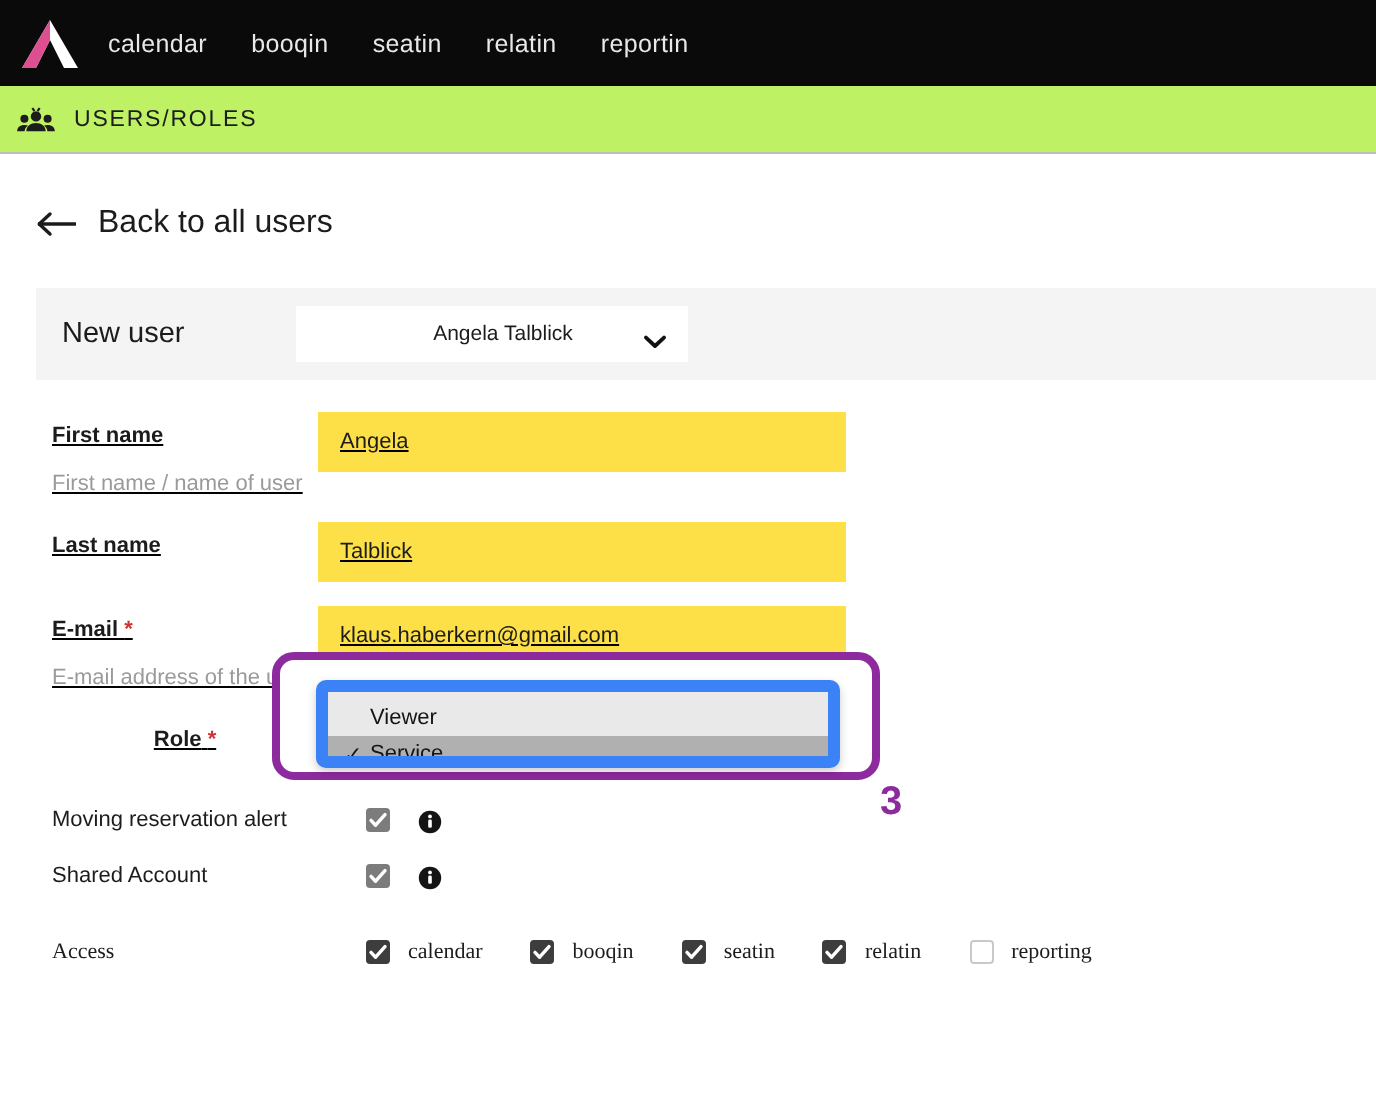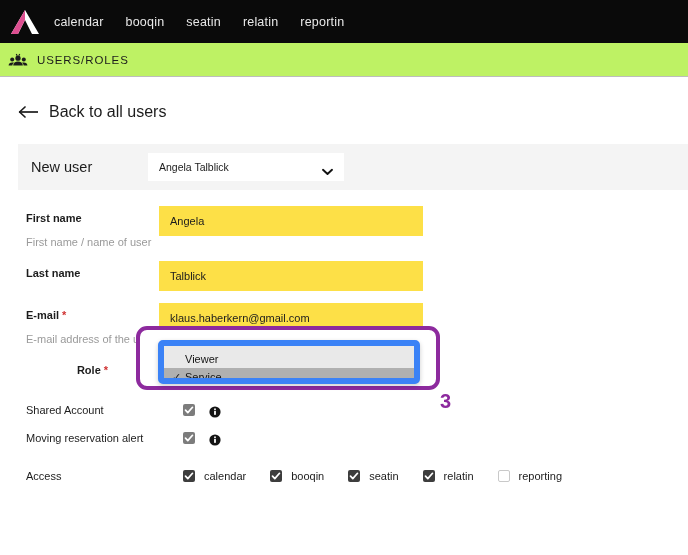--- a/index.html
+++ b/index.html
@@ -51,28 +51,28 @@
     background: #f4f4f4;
     display: flex; align-items: center;
   }
   .newuser .lbl {
     width: 130px; padding-left: 13px;
     font-size: 14.5px; color: #1c1c1c;
   }
   .select {
     position: relative; width: 196px; height: 28px;
     background: #ffffff;
-    display: flex; align-items: center;
+    display: flex; align-items: center; justify-content: center;
   }
   .select .val { font-size: 10.5px; color: #1c1c1c; padding-left: 11px; }
   .select .chev { position: absolute; right: 11px; top: 9px; width: 11px; height: 8px; }
 
   
   .form { position: absolute; left: 0; top: 200px; width: 688px; }
-  .frow { display: flex; align-items: flex-start; padding-left: 26px; }
+  .frow { display: flex; align-items: flex-start; padding-left: 26px; text-decoration: underline; }
   .fcol-label { width: 133px; flex: 0 0 133px; padding-top: 5px; }
   .flabel { font-size: 11px; color: #1c1c1c; font-weight: bold; line-height: 14px; }
   .req { color: #cf3030; font-size: 11px; }
   .fhelp { font-size: 11px; color: #9a9a9a; line-height: 14px; margin-top: 10px; }
   .finput {
     width: 264px; height: 30px; background: #fde047;
     display: flex; align-items: center; padding-left: 11px;
     font-size: 11px; color: #1c1c1c;
   }
 
@@ -89,21 +89,21 @@
     width: 12px; height: 12px; flex: 0 0 12px;
     border-radius: 2px; position: relative;
   }
   .cbox.gray { background: #7c7c7c; }
   .cbox.dark { background: #3d3d3d; }
   .cbox.empty { background: #ffffff; border: 1px solid #c9c9c9; }
   .cbox.gray svg, .cbox.dark svg { position:absolute; left:1px; top:1px; }
   .infoico { width: 12px; height: 12px; margin-left: 14px; flex: 0 0 12px; }
 
   
-  .accessrow { display: flex; align-items: center; padding-left: 26px; margin-top: 26px; }
+  .accessrow { display: flex; align-items: center; padding-left: 26px; margin-top: 26px; font-family: Liberation Serif, serif; }
   .accessrow .cbl { width: 133px; flex: 0 0 133px; font-size: 11px; color: #1c1c1c; }
   .acc-items { display: flex; align-items: center; }
   .acc-item { display: flex; align-items: center; margin-right: 24px; }
   .acc-item .atxt { font-size: 11px; color: #1c1c1c; margin-left: 9px; white-space: nowrap; }
 
   
   .callout {
     position: absolute; left: 136px; top: 326px;
     width: 304px; height: 64px;
     border: 4px solid #8d2a9e; border-radius: 11px;
@@ -221,38 +221,38 @@
       <div class="fcol-label">
         <div class="flabel">
           <span>Role</span>
           <span class="req">*</span>
         </div>
       </div>
       <div class="finput"></div>
     </div>
 
     <div class="cbrow">
-      <div class="cbl">Shared Account</div>
+      <div class="cbl">Moving reservation alert</div>
       <div class="cbpad"></div>
       <div class="cbox gray">
         <svg width="10" height="10" viewBox="0 0 10 10">
           <path d="M1.5 5.2 L3.8 7.6 L8.5 2.3" stroke="#ffffff" stroke-width="1.7" fill="none" stroke-linecap="round" stroke-linejoin="round"></path>
         </svg>
       </div>
       <div class="infoico">
         <svg width="12" height="12" viewBox="0 0 12 12">
           <circle cx="6" cy="6" r="5.6" fill="#141414"></circle>
           <circle cx="6" cy="3.2" r="0.95" fill="#ffffff"></circle>
           <rect x="5.1" y="4.8" width="1.8" height="4.1" rx="0.7" fill="#ffffff"></rect>
         </svg>
       </div>
     </div>
 
     <div class="cbrow">
-      <div class="cbl">Moving reservation alert</div>
+      <div class="cbl">Shared Account</div>
       <div class="cbpad"></div>
       <div class="cbox gray">
         <svg width="10" height="10" viewBox="0 0 10 10">
           <path d="M1.5 5.2 L3.8 7.6 L8.5 2.3" stroke="#ffffff" stroke-width="1.7" fill="none" stroke-linecap="round" stroke-linejoin="round"></path>
         </svg>
       </div>
       <div class="infoico">
         <svg width="12" height="12" viewBox="0 0 12 12">
           <circle cx="6" cy="6" r="5.6" fill="#141414"></circle>
           <circle cx="6" cy="3.2" r="0.95" fill="#ffffff"></circle>

